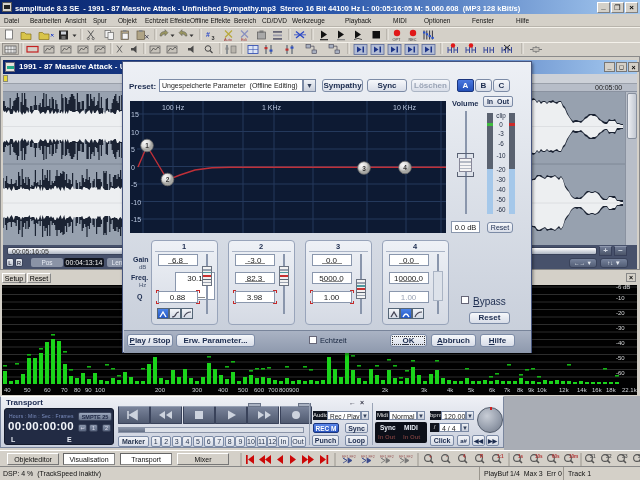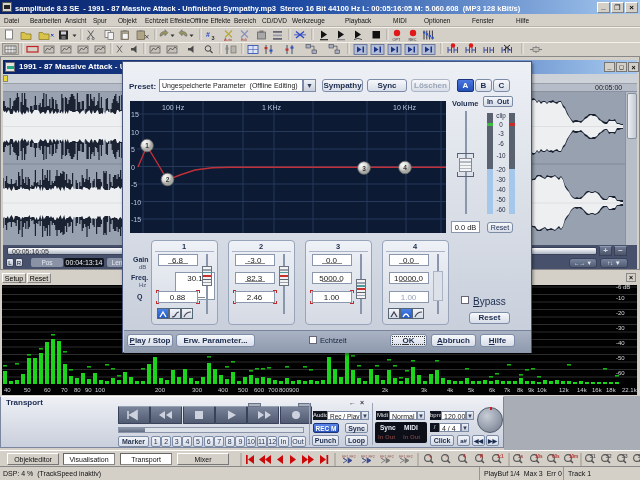--- a/index.html
+++ b/index.html
@@ -449,20 +449,30 @@
       <span class="abs" style="left:557px;top:1px;font-size:6px;color:#cfd3d8">12k</span>
       <span class="abs" style="left:575px;top:1px;font-size:6px;color:#cfd3d8">14k</span>
       <span class="abs" style="left:590px;top:1px;font-size:6px;color:#cfd3d8">16k</span>
       <span class="abs" style="left:604px;top:1px;font-size:6px;color:#cfd3d8">18k</span>
       <span class="abs" style="left:620px;top:1px;font-size:6px;color:#cfd3d8">22.1k</span>
     </div>
   </div>
 <div class="abs" style="left:0;top:396px;width:504px;height:52px;background:linear-gradient(#eef0f5,#c9cfdc);border:1px solid #7a869e;border-top-color:#fbfcfe">
     <div class="abs" style="left:5px;top:1px;font-size:8px;font-weight:bold;color:#1c2a50">Transport</div>
     <div class="abs" style="left:348px;top:2px;font-size:7px;color:#334;font-weight:bold">←&nbsp;&nbsp;×</div>
+    <div class="abs" style="left:3px;top:11px;width:110px;height:37px;background:#222b44;border-radius:3px;border:1px solid #141a2c">
+ <div class="abs" style="left:4px;top:4px;font-size:5px;color:#7d90c2;white-space:nowrap;letter-spacing:0.2px">Hours :  Min  :  Sec : Frames</div>
+ <div class="abs" style="left:3px;top:11px;font-size:11.5px;font-weight:bold;color:#f2f5fa;letter-spacing:0.3px">00:00:00:00</div>
+ <div class="abs" style="left:6px;top:27px;font-size:7px;font-weight:bold;color:#e8ecf4">L</div>
+ <div class="abs" style="left:62px;top:27px;font-size:7px;font-weight:bold;color:#e8ecf4">E</div>
+ <div class="abs" style="left:73px;top:3px;width:34px;height:9px;background:linear-gradient(#9aa6bc,#6b778e);border:1px solid #39425a;border-radius:2px;font-size:5.5px;color:#1a2340;font-weight:bold;text-align:center;line-height:8px">SMPTE 25 ▼</div>
+ <div class="abs" style="left:73px;top:15px;width:9px;height:8px;background:linear-gradient(#8a96ac,#5b6780);border:1px solid #39425a;border-radius:2px;font-size:5px;color:#dde;text-align:center;line-height:7px">↩</div>
+ <div class="abs" style="left:84px;top:15px;width:9px;height:8px;background:linear-gradient(#8a96ac,#5b6780);border:1px solid #39425a;border-radius:2px;font-size:5.5px;color:#dde;text-align:center;line-height:7px">1</div>
+ <div class="abs" style="left:97px;top:15px;width:9px;height:8px;background:linear-gradient(#8a96ac,#5b6780);border:1px solid #39425a;border-radius:2px;font-size:5.5px;color:#dde;text-align:center;line-height:7px">2</div>
+</div>
     <div class="abs" style="left:117px;top:9px;width:32px;height:18px;background:linear-gradient(#79839a,#505a70);border:1px solid #39425a;border-top-color:#97a1b4;border-radius:1px"><svg width="30" height="16" style="margin:1px 0 0 6px">
         <path d="M3 3 v8 M12 3 v8 l-7,-4 z" stroke="#cdd3de" fill="#cdd3de" stroke-width="1.6"></path>
       </svg></div>
     <div class="abs" style="left:149.3px;top:9px;width:32px;height:18px;background:linear-gradient(#79839a,#505a70);border:1px solid #39425a;border-top-color:#97a1b4;border-radius:1px"><svg width="30" height="16" style="margin:1px 0 0 6px">
         <path d="M8 3 v8 l-6,-4 z M15 3 v8 l-6,-4 z" fill="#cdd3de"></path>
       </svg></div>
     <div class="abs" style="left:181.60000000000002px;top:9px;width:32px;height:18px;background:linear-gradient(#79839a,#505a70);border:1px solid #39425a;border-top-color:#97a1b4;border-radius:1px"><svg width="30" height="16" style="margin:1px 0 0 6px">
         <rect x="5" y="3" width="8" height="8" fill="#cdd3de"></rect>
       </svg></div>
     <div class="abs" style="left:213.90000000000003px;top:9px;width:32px;height:18px;background:linear-gradient(#79839a,#505a70);border:1px solid #39425a;border-top-color:#97a1b4;border-radius:1px"><svg width="30" height="16" style="margin:1px 0 0 6px">
@@ -709,21 +719,21 @@
         <path d="M2 8 Q5 8 6 5 Q7 3 9 3" stroke="#445" fill="none" stroke-width="1.1"></path>
       </svg></div>
     <div class="abs" style="left:58.4px;top:246px;width:12px;height:11px;background:linear-gradient(#f2f4f8,#d4dae5);border:1px solid #567"><svg width="10" height="10">
         <path d="M2 8 Q4 3 9 3" stroke="#445" fill="none" stroke-width="1.1"></path>
       </svg></div>
     <div class="abs gb" style="left:104.5px;top:178px;width:67px;height:85px"></div>
     <span class="abs" style="left:104.5px;top:180px;width:67px;text-align:center;font-size:7.5px;font-weight:bold;color:#1b2b4e">2</span>
     <div class="abs" style="left:108.5px;top:189px;width:59px;height:1px;background:#aab4c6"></div>
     <div class="abs fld" style="left:111.5px;top:192px;width:40px;height:12px;line-height:11px">-3.0<div style="position:absolute;left:9px;right:9px;bottom:1.5px;height:1px;background:#8a8a8a"></div></div>
     <div class="abs fld" style="left:111.5px;top:210px;width:40px;height:12px;line-height:11px">82.3<div style="position:absolute;left:9px;right:9px;bottom:1.5px;height:1px;background:#8a8a8a"></div></div>
-    <div class="abs fld" style="left:111.5px;top:229px;width:40px;height:12px;line-height:11px;color:#222">2.46</div>
+    <div class="abs fld" style="left:111.5px;top:229px;width:40px;height:12px;line-height:11px;color:#222">3.98</div>
     <div class="abs" style="left:109.5px;top:227.5px;width:3.5px;height:3.5px;border-top:1px solid #c42a2a;border-left:1px solid #c42a2a"></div>
     <div class="abs" style="left:150.0px;top:227.5px;width:3.5px;height:3.5px;border-top:1px solid #c42a2a;border-right:1px solid #c42a2a"></div>
     <div class="abs" style="left:109.5px;top:238.5px;width:3.5px;height:3.5px;border-bottom:1px solid #c42a2a;border-left:1px solid #c42a2a"></div>
     <div class="abs" style="left:150.0px;top:238.5px;width:3.5px;height:3.5px;border-bottom:1px solid #c42a2a;border-right:1px solid #c42a2a"></div>
     <div class="abs" style="left:159.5px;top:192px;width:2px;height:60px;background:#8a96ac"></div>
     <div class="abs" style="left:155.5px;top:204px;width:10px;height:20px;background:linear-gradient(#f4f4f4 0 2px,#9aa2b0 2px 3.5px,#f0f0f0 3.5px 5px,#4e9aa0 5px 6.5px,#f0f0f0 6.5px 8px,#c83030 8px 10.5px,#f0f0f0 10.5px 12px,#5a6270 12px 13.5px,#f0f0f0 13.5px 15px,#9aa2b0 15px 16.5px,#f4f4f4 16.5px 20px);border:1px solid #6a7280"></div>
     <div class="abs gb" style="left:181.5px;top:178px;width:67px;height:85px"></div>
     <span class="abs" style="left:181.5px;top:180px;width:67px;text-align:center;font-size:7.5px;font-weight:bold;color:#1b2b4e">3</span>
     <div class="abs" style="left:185.5px;top:189px;width:59px;height:1px;background:#aab4c6"></div>
     <div class="abs fld" style="left:188.5px;top:192px;width:40px;height:12px;line-height:11px">0.0<div style="position:absolute;left:9px;right:9px;bottom:1.5px;height:1px;background:#8a8a8a"></div></div>

